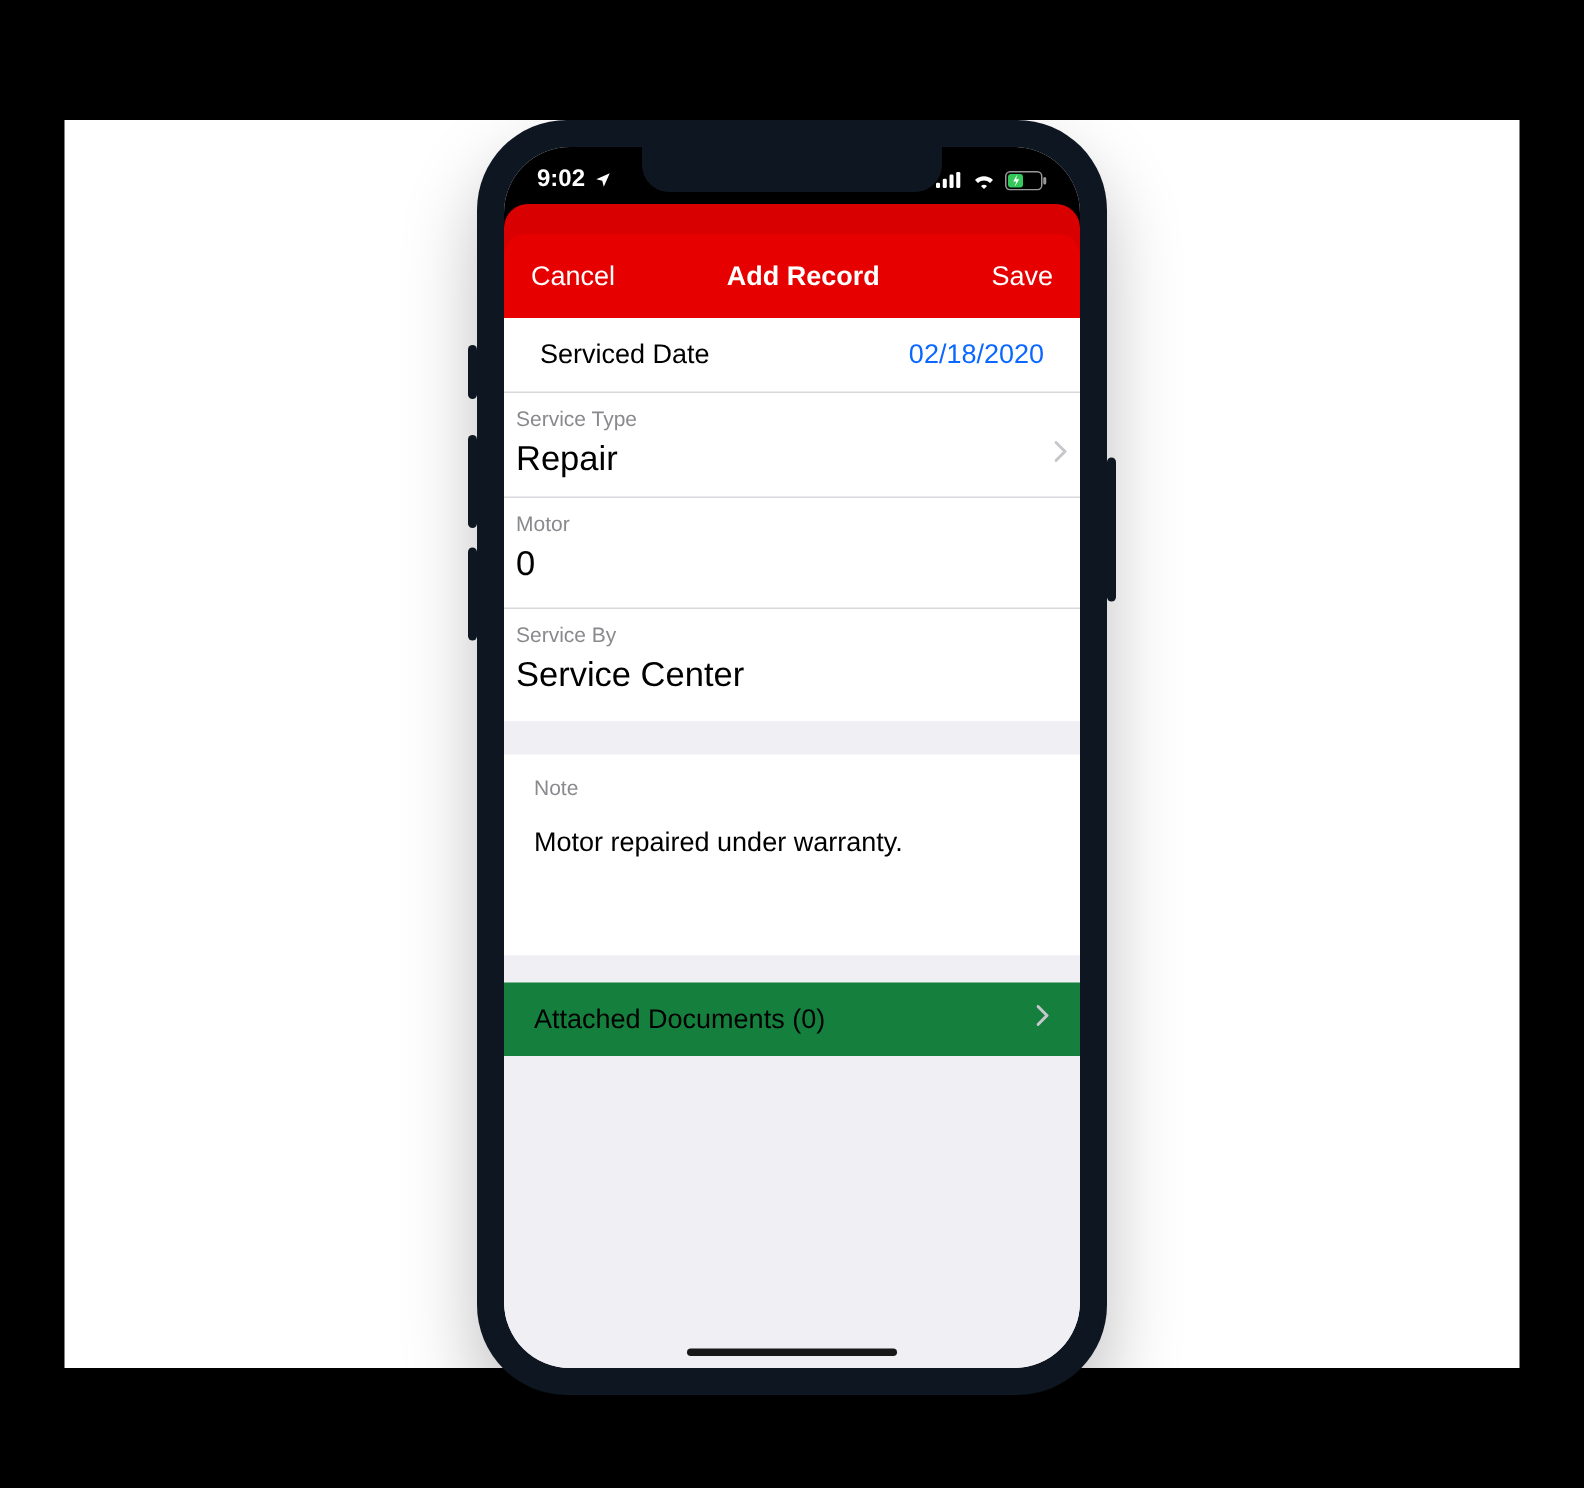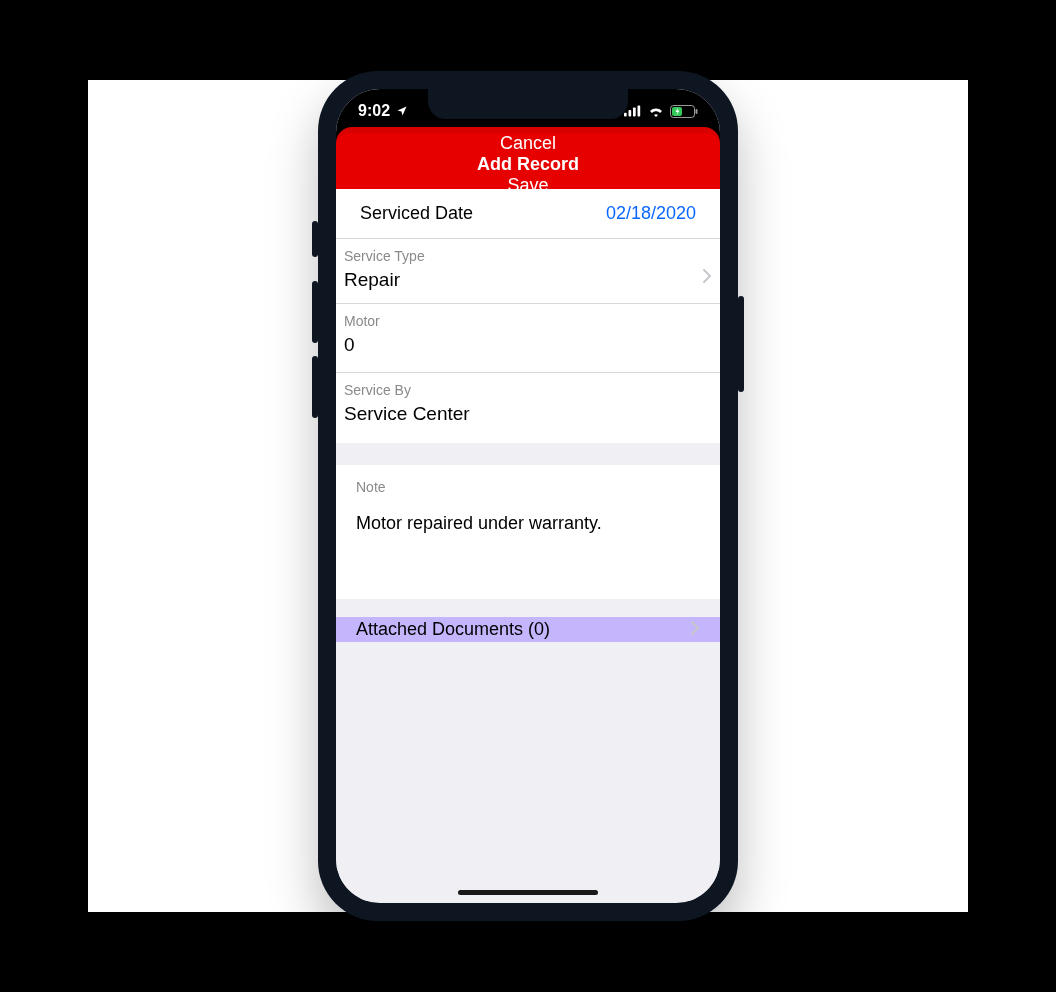--- a/index.html
+++ b/index.html
@@ -15,21 +15,21 @@
   *{box-sizing:border-box}
   html,body{margin:0;padding:0;height:100%}
   body{
     background:#000;
     font-family:-apple-system,BlinkMacSystemFont,"Helvetica Neue",Arial,sans-serif;
     -webkit-font-smoothing:antialiased;
     display:flex;align-items:center;justify-content:center;
     width:1056px;height:992px;
   }
   .stage{
-    width:880px;height:832px;background:#fff;display:flex;align-items:center;justify-content:center;
+    width:970px;height:832px;background:#fff;display:flex;justify-content:center;
   }
   
   .device{
     position:relative;width:420px;height:850px;border-radius:60px;background:var(--phone);
     box-shadow:0 25px 50px rgba(0,0,0,.25);
   }
   .device::before{ 
     content:"";position:absolute;inset:3px;border-radius:57px;background:var(--phone);
   }
   .side-btn{position:absolute;background:var(--phone);border-radius:4px}
@@ -55,21 +55,21 @@
   .statusbar .right{display:flex;align-items:center;gap:6px}
   .loc-icon svg, .sig svg, .wifi svg, .batt svg{display:block}
 
   
   .behind-sheet{
     position:absolute;left:0;right:0;top:38px;height:60px;border-radius:16px 16px 0 0;background:var(--red-dark);z-index:1;
   }
 
   .nav{
     position:relative;z-index:3;background:var(--red);height:56px;display:flex;align-items:center;justify-content:space-between;
-    padding:0 18px;border-top-left-radius:14px;border-top-right-radius:14px;margin-top:0;flex-direction:column;
+    padding:0 18px;border-top-left-radius:14px;border-top-right-radius:14px;margin-top:14px;
   }
   .nav .btn{color:#fff;font-size:18px;font-weight:400}
   .nav .title{color:#fff;font-size:18px;font-weight:700}
 
   .content{
     position:relative;z-index:3;background:var(--grey-bg);height:calc(100% - 44px - 58px);
     overflow:hidden;
   }
 
   .group{background:#fff}
@@ -79,32 +79,32 @@
   .row:last-child{border-bottom:none}
   .row .label{font-size:18px;color:var(--ink)}
   .row .value-blue{font-size:18px;color:var(--blue);font-weight:400}
 
   .field{
     padding:8px 8px 12px;border-bottom:1px solid var(--grey-line);
   }
   .field:last-child{border-bottom:none}
   .field .small{font-size:14px;color:var(--grey-label);line-height:18px}
   .field .val-line{display:flex;align-items:center;justify-content:space-between;gap:8px}
-  .field .val{font-size:19px;color:var(--ink);margin-top:4px}
+  .field .val{font-size:23px;color:var(--ink);margin-top:4px}
   .chev{color:#c7c7cc}
 
   .spacer{height:22px;background:var(--grey-bg)}
   .spacer.small{height:18px}
 
   .note-block{background:#fff;padding:14px 20px 14px;min-height:134px}
   .note-block .small{font-size:14px;color:var(--grey-label)}
   .note-block .text{font-size:18px;color:var(--ink);margin-top:18px}
 
   .disclosure-row{
-    background:#c4b5fd;display:flex;align-items:center;justify-content:space-between;padding:2px 20px;gap:44px;
+    background:#15803d;display:flex;align-items:center;justify-content:space-between;padding:14px 20px;gap:44px;
   }
   .disclosure-row .label{font-size:18px;color:var(--ink)}
 
   .home-indicator{
     position:absolute;left:50%;bottom:8px;transform:translateX(-50%);
     width:140px;height:5px;border-radius:3px;background:#000;z-index:6;opacity:.9;
   }
 
   
   svg{fill:currentColor}

